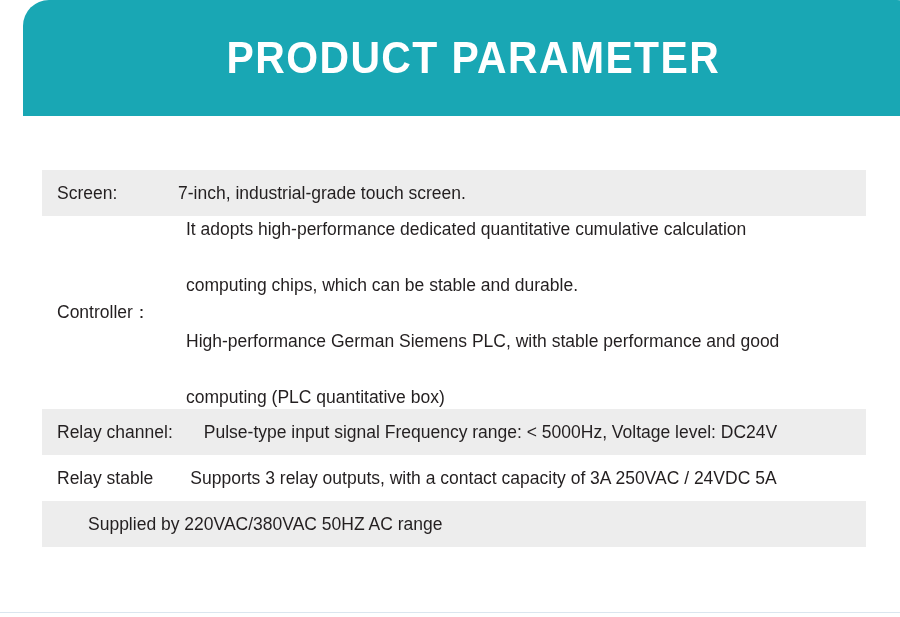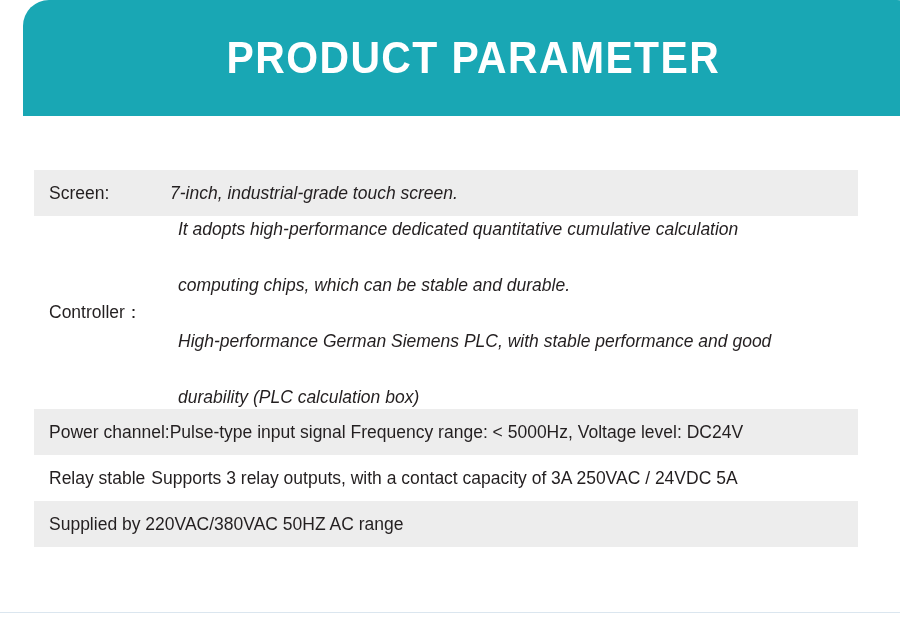--- a/index.html
+++ b/index.html
@@ -39,21 +39,21 @@
     letter-spacing: 1.5px;
     line-height: 1;
     white-space: nowrap;
     transform: scaleX(0.93);
     transform-origin: center;
   }
 
   
   .spec-table {
     position: absolute;
-    left: 34px;
+    left: 42px;
     top: 170px;
     width: 824px;
   }
   .spec-row {
     width: 100%;
     box-sizing: border-box;
     display: flex;
     align-items: center;
     color: #231f20;
     font-size: 17.5px;
@@ -71,21 +71,20 @@
     height: 193px;
     padding-left: 15px;
   }
   .lbl-col {
     width: 121px;
     flex: 0 0 121px;
     white-space: nowrap;
   }
   .val-col {
     flex: 1 1 auto;
-    font-style: italic;
   }
   .val-col .vline {
     display: block;
     margin: 8px;
     padding: 0;
     height: 48px;
     line-height: 48px;
     white-space: nowrap;
   }
 
@@ -93,20 +92,21 @@
   .row-inline {
     height: 46px;
     padding-left: 15px;
     white-space: nowrap;
   }
   .row-inline .lbl-inline {
     display: inline;
   }
   .row-inline .val-inline {
     display: inline;
+    margin-left: 31px;
   }
   .gap-sp { display: inline-block; width: 6px; }
 
   
   .bottom-rule {
     position: absolute;
     left: 0;
     top: 612px;
     width: 900px;
     height: 1px;
@@ -128,26 +128,26 @@
       <span>7-inch, industrial-grade touch screen.</span>
     </div>
   </div>
 
   <div class="spec-row plain row-controller">
     <div class="lbl-col">Controller：</div>
     <div class="val-col">
       <span class="vline">It adopts high-performance dedicated quantitative cumulative calculation</span>
       <span class="vline">computing chips, which can be stable and durable.</span>
       <span class="vline">High-performance German Siemens PLC, with stable performance and good</span>
-      <span class="vline">durability (PLC calculation box)</span>
+      <span class="vline">computing (PLC quantitative box)</span>
     </div>
   </div>
 
   <div class="spec-row shaded row-inline">
-    <span class="lbl-inline">Power channel:</span>
+    <span class="lbl-inline">Relay channel:</span>
     <span class="val-inline">Pulse-type input signal Frequency range: &lt; 5000Hz, Voltage level: DC24V</span>
   </div>
 
   <div class="spec-row plain row-inline">
     <span class="lbl-inline">Relay stable</span>
     <span class="gap-sp"></span>
     <span class="val-inline">Supports 3 relay outputs, with a contact capacity of 3A 250VAC / 24VDC 5A</span>
   </div>
 
   <div class="spec-row shaded row-inline">

